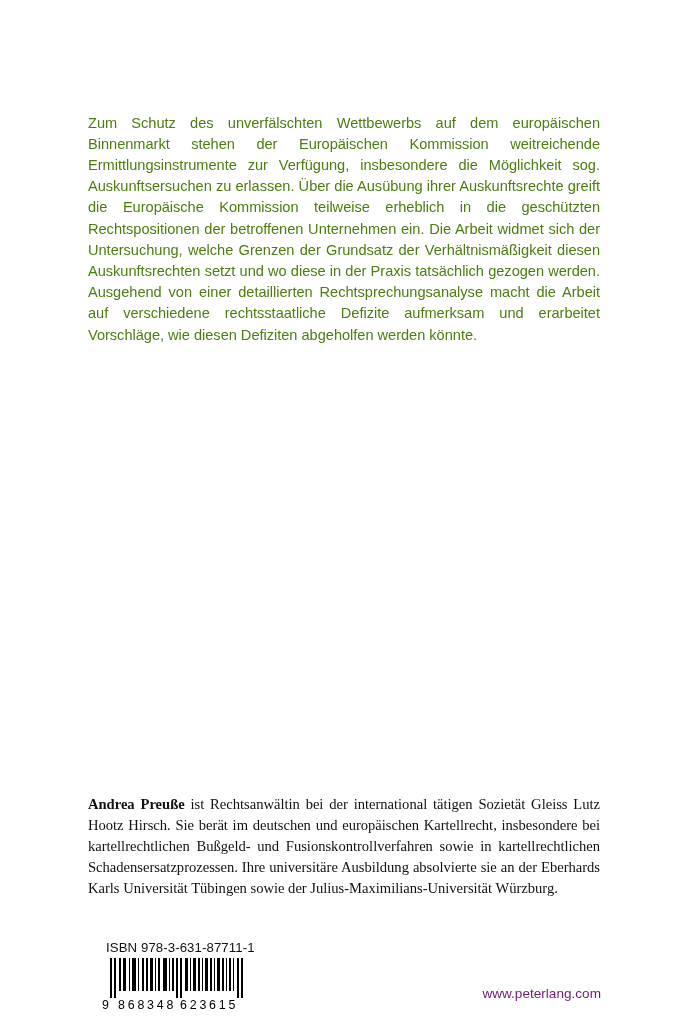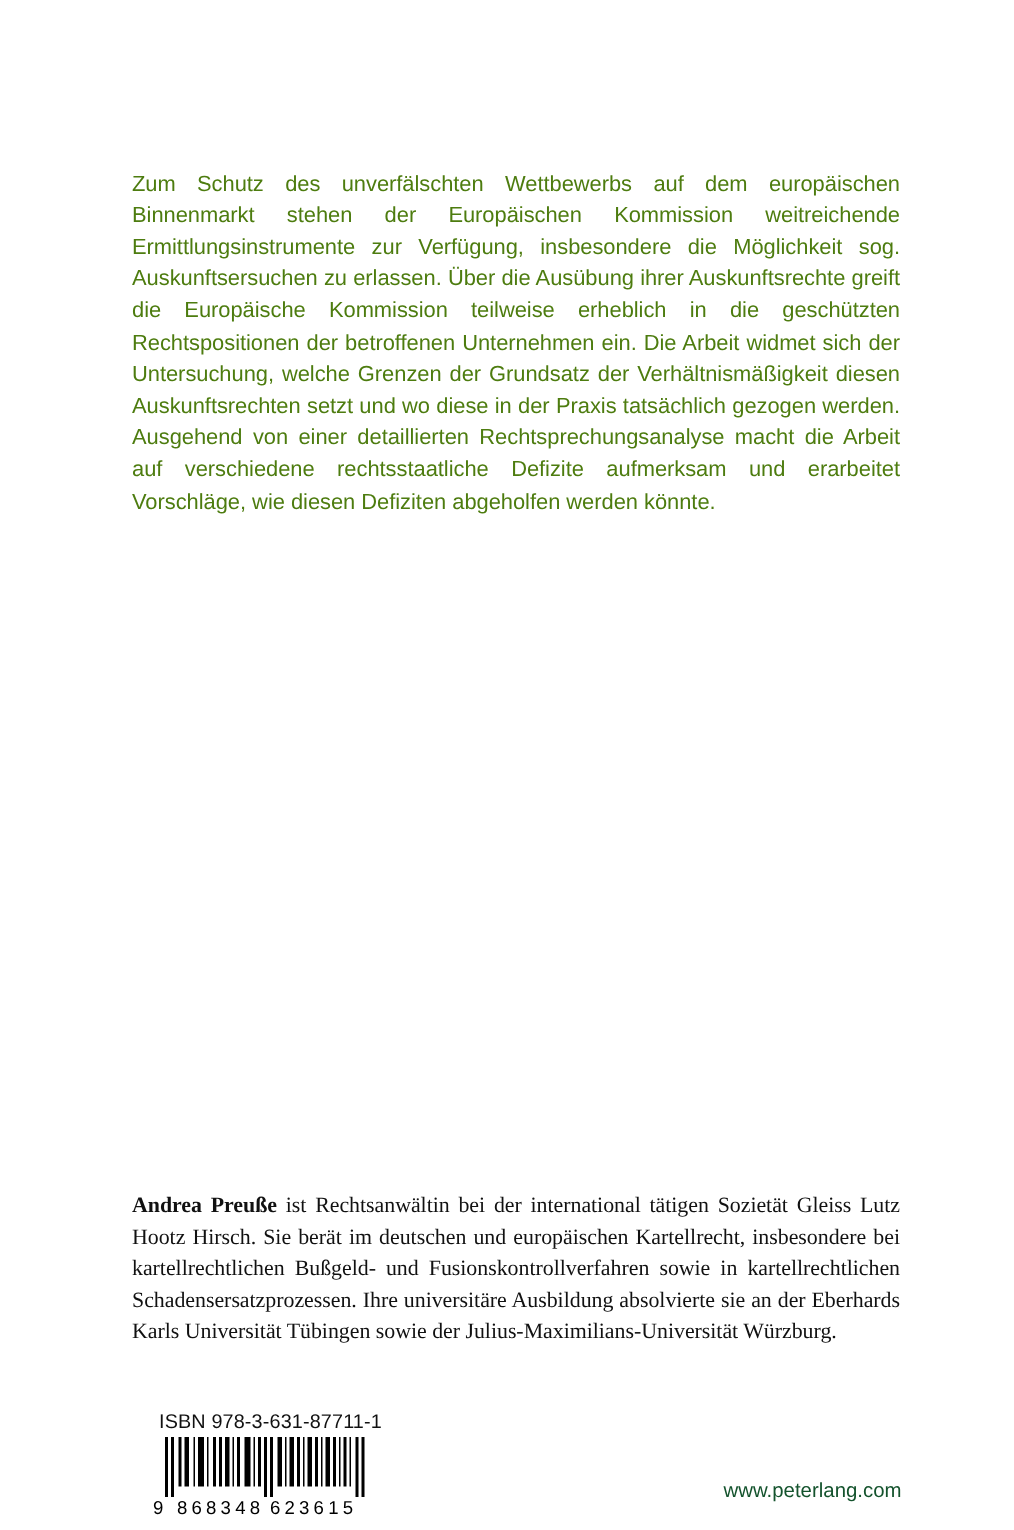--- a/index.html
+++ b/index.html
@@ -108,21 +108,21 @@
   .bd-mid    { left: 16px; letter-spacing: 2.8px; }
   .bd-right  { left: 78px; letter-spacing: 2.8px; }
 
   
   .publisher-url {
     position: absolute;
     right: 75px;
     top: 986px;
     font-size: 13.6px;
     line-height: 16px;
-    color: #14532d;
+    color: #701a75;
     white-space: nowrap;
   }
 </style>
 </head>
 <body>
 
 <div class="page">
 
   <p class="blurb">Zum Schutz des unverfälschten Wettbewerbs auf dem europäischen Binnenmarkt stehen der Europäischen Kommission weitreichende Ermittlungsinstrumente zur Verfügung, insbesondere die Möglichkeit sog. Auskunftsersuchen zu erlassen. Über die Ausübung ihrer Auskunftsrechte greift die Europäische Kommission teilweise erheblich in die geschützten Rechtspositionen der betroffenen Unternehmen ein. Die Arbeit widmet sich der Untersuchung, welche Grenzen der Grundsatz der Verhältnismäßigkeit diesen Auskunftsrechten setzt und wo diese in der Praxis tatsächlich gezogen werden. Ausgehend von einer detaillierten Rechtsprechungsanalyse macht die Arbeit auf verschiedene rechtsstaatliche Defizite aufmerksam und erarbeitet Vorschläge, wie diesen Defiziten abgeholfen werden könnte.</p>
 

